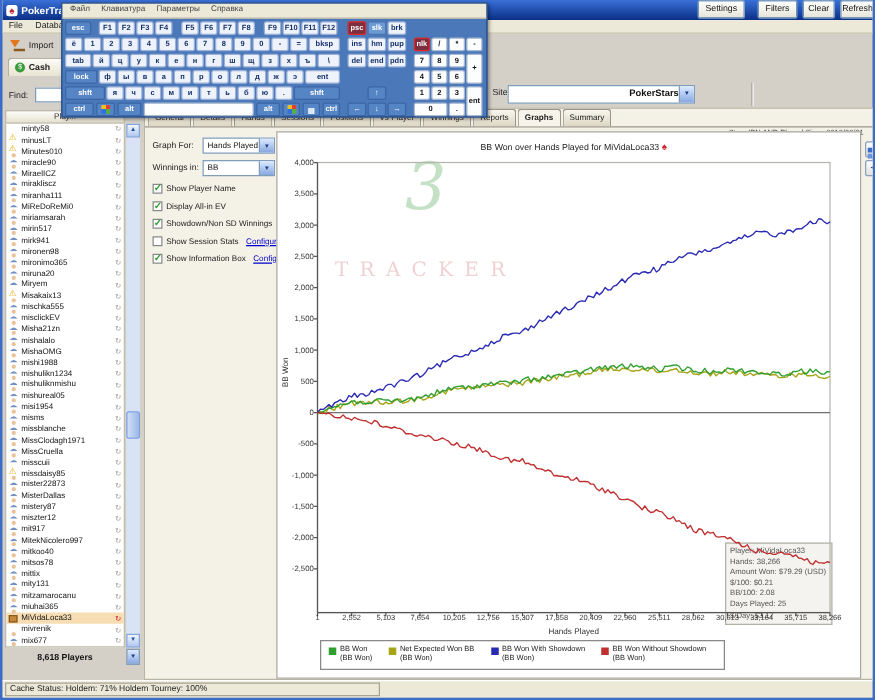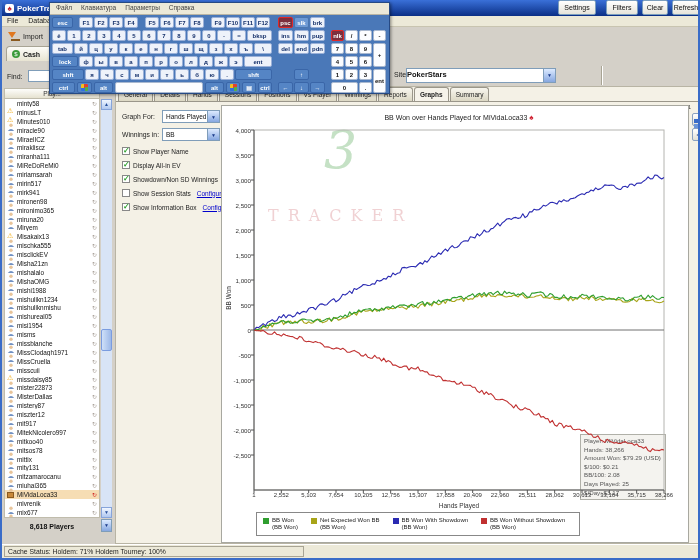--- a/index.html
+++ b/index.html
@@ -28,21 +28,21 @@
             box-sizing:border-box;}
   .cash-ico{width:8px;height:8px;border-radius:50%;background:#3a9a3a;color:#fff;font-size:6px;
             line-height:8px;text-align:center;}
   .cash-tab .lbl{font-size:7px;font-weight:bold;color:#222;}
   .find-label{position:absolute;left:5px;top:73px;font-size:7px;color:#222;}
   .find-input{position:absolute;left:26px;top:70px;width:68px;height:12px;border:1px solid #7f9db9;
               font-size:7px;padding:0 2px;box-sizing:border-box;}
   
   .site-label{position:absolute;left:392px;top:71px;font-size:7px;color:#222;}
   .combo{position:absolute;background:#fff;border:1px solid #7f9db9;display:flex;box-sizing:border-box;}
-  .combo-text{flex:1;font-size:7.5px;text-align:left;line-height:12px;color:#111;overflow:hidden;white-space:nowrap;}
+  .combo-text{flex:1;font-size:7.5px;text-align:right;line-height:12px;color:#111;overflow:hidden;white-space:nowrap;}
   .combo-text.left{text-align:left;padding-left:3px;font-size:6.5px;}
   .combo-btn{width:11px;background:linear-gradient(#dceaff,#86a7e0);border-left:1px solid #7f9db9;
              color:#1a3a8a;font-size:5px;text-align:center;line-height:12px;flex:0 0 auto;}
   .site-combo{left:404px;top:68px;width:150px;height:15px;}
   .site-combo .combo-text{font-weight:bold;}
   .vsep{position:absolute;top:66px;width:1px;height:19px;background:#a8a494;border-right:1px solid #fff;}
   .xpbtn{position:absolute;height:15px;background:linear-gradient(#ffffff,#e6e4da);
          border:1px solid #7b9ebd;border-radius:2px;font-size:7px;color:#111;text-align:center;
          line-height:13px;box-sizing:border-box;}
   

